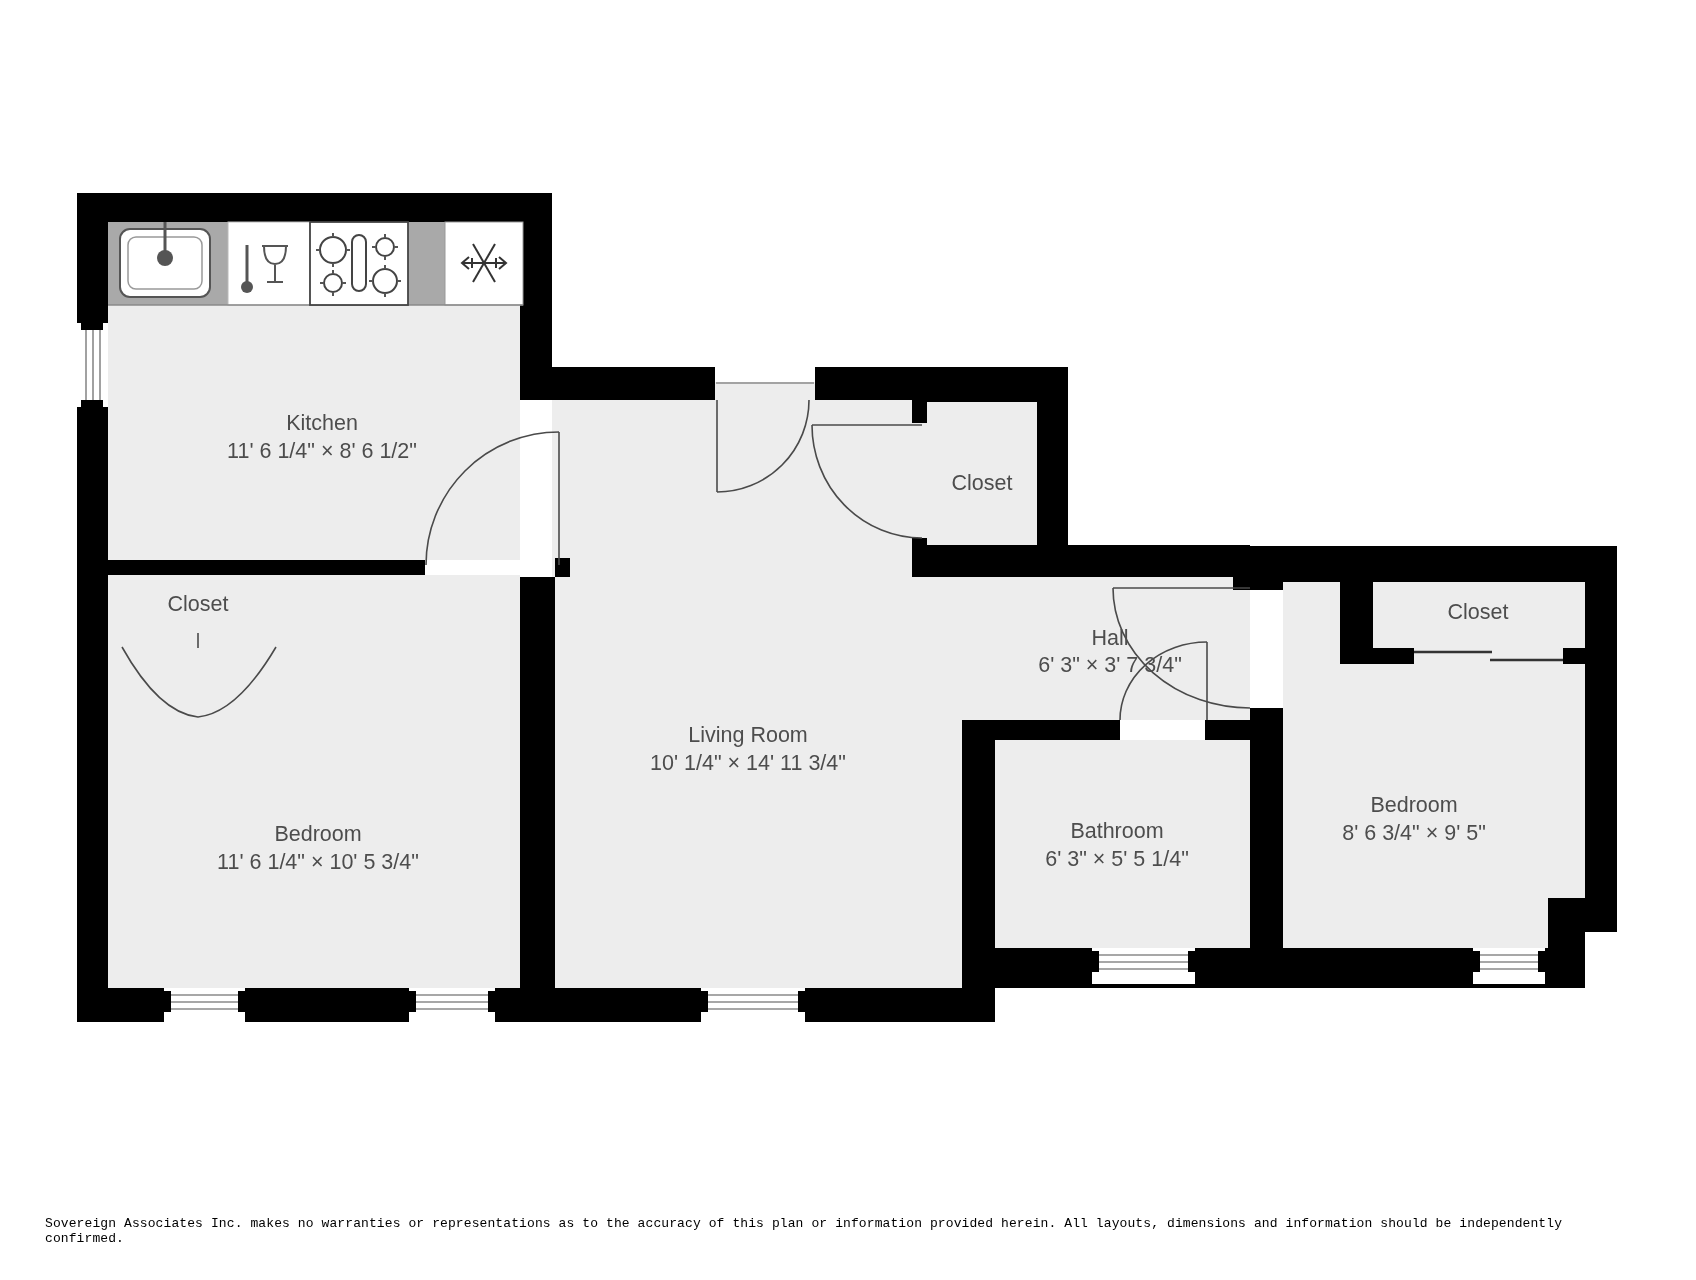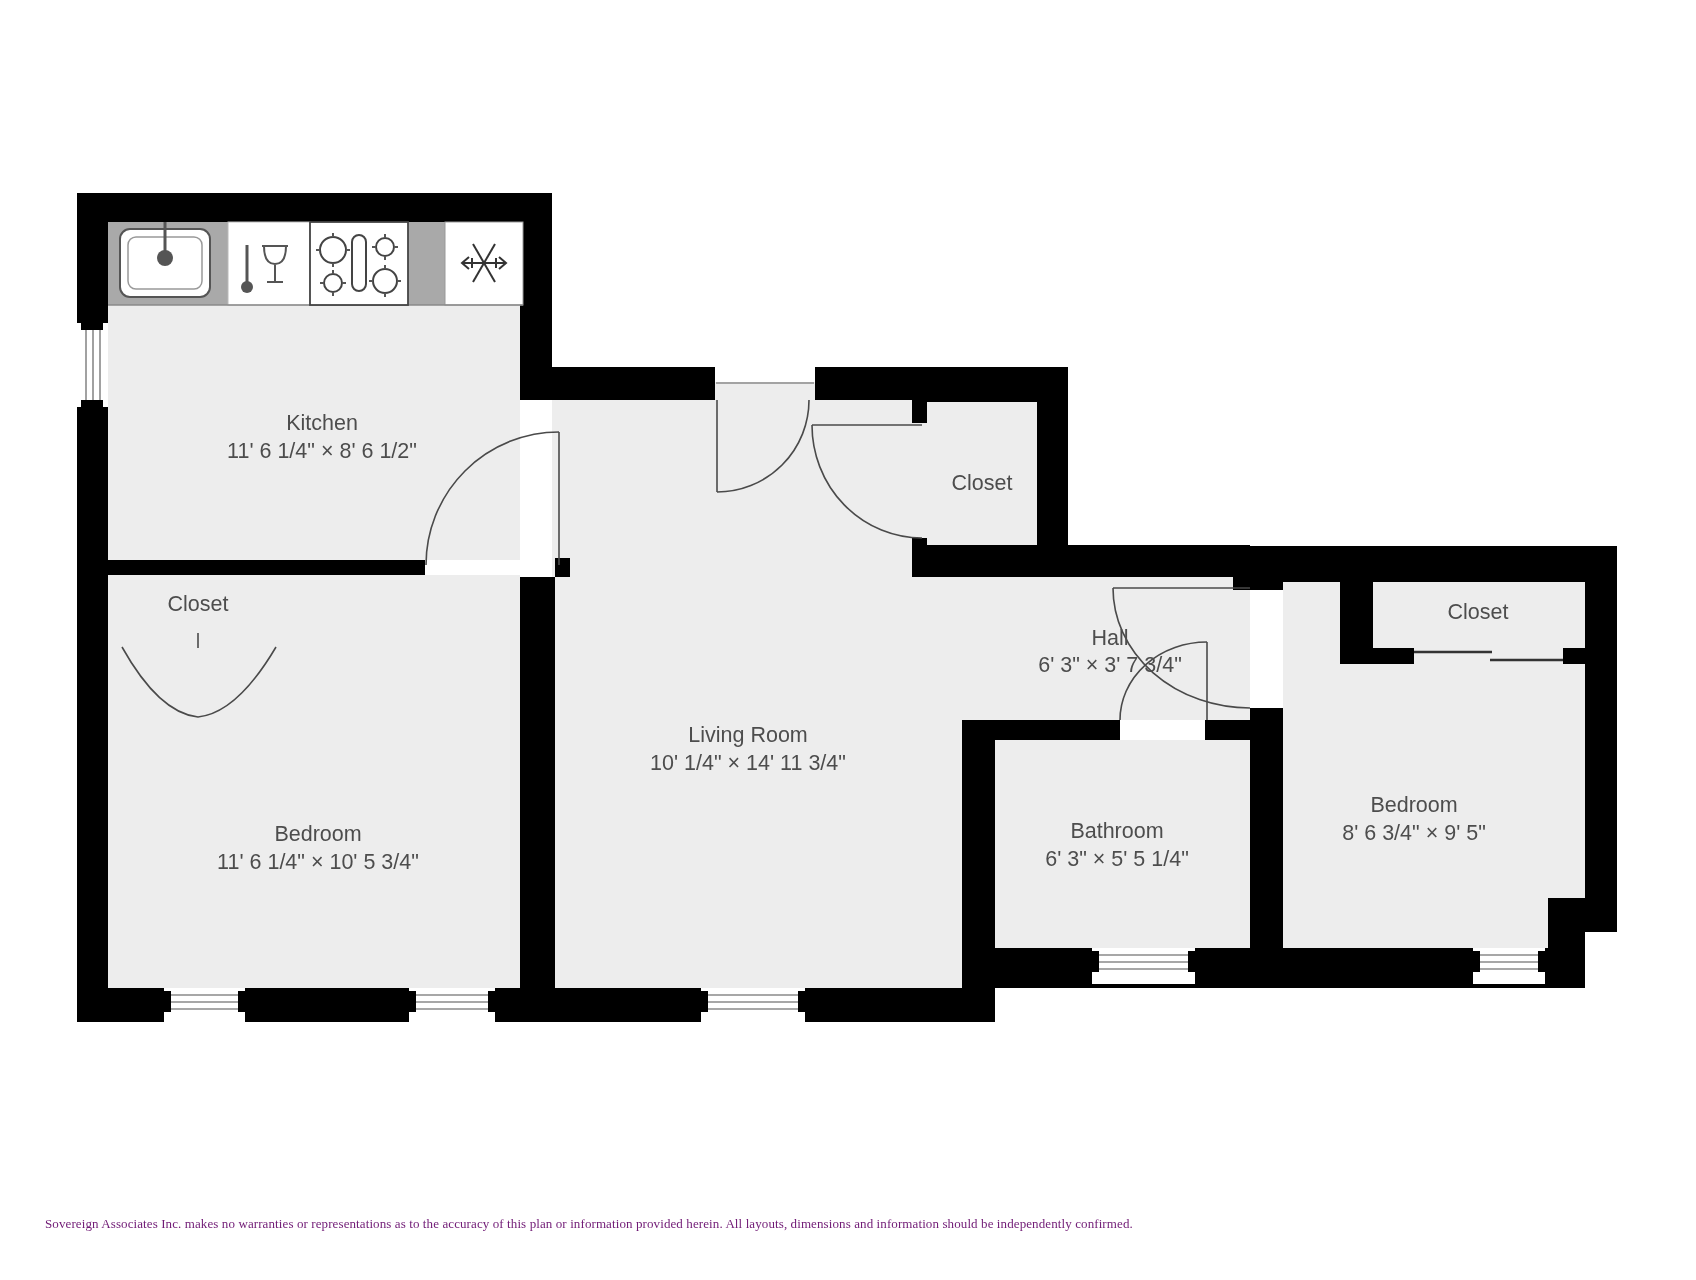--- a/index.html
+++ b/index.html
@@ -1,21 +1,21 @@
 <!DOCTYPE html>
 <html><head>
 <meta charset="utf-8">
 <style>
   html,body{margin:0;padding:0;background:#fff;}
   .page{position:relative;width:1696px;height:1280px;background:#ffffff;overflow:hidden;
         font-family:"Liberation Sans", sans-serif;}
   svg{position:absolute;left:0;top:0;}
   svg text{font-family:"Liberation Sans", sans-serif;fill:#4d4d4d;font-size:21.5px;text-anchor:middle;}
-  .footer{position:absolute;left:45px;top:1216px;width:1600px;font-size:13px;color:#701a75;
-          font-family:Liberation Serif, serif;letter-spacing:0.1px;}
+  .footer{position:absolute;left:45px;top:1216px;width:1600px;font-size:13px;color:#000000;
+          font-family:Liberation Mono, monospace;letter-spacing:0.1px;}
   .wall{fill:#000;}
   .floor{fill:#ededed;}
   .door{stroke:#4a4a4a;stroke-width:1.6;fill:none;}
   .winline{stroke:#8a8a8a;stroke-width:1.6;}
   .fixline{stroke:#555;stroke-width:2;fill:none;}
 </style>
 </head>
 <body>
 
 <div class="page">

